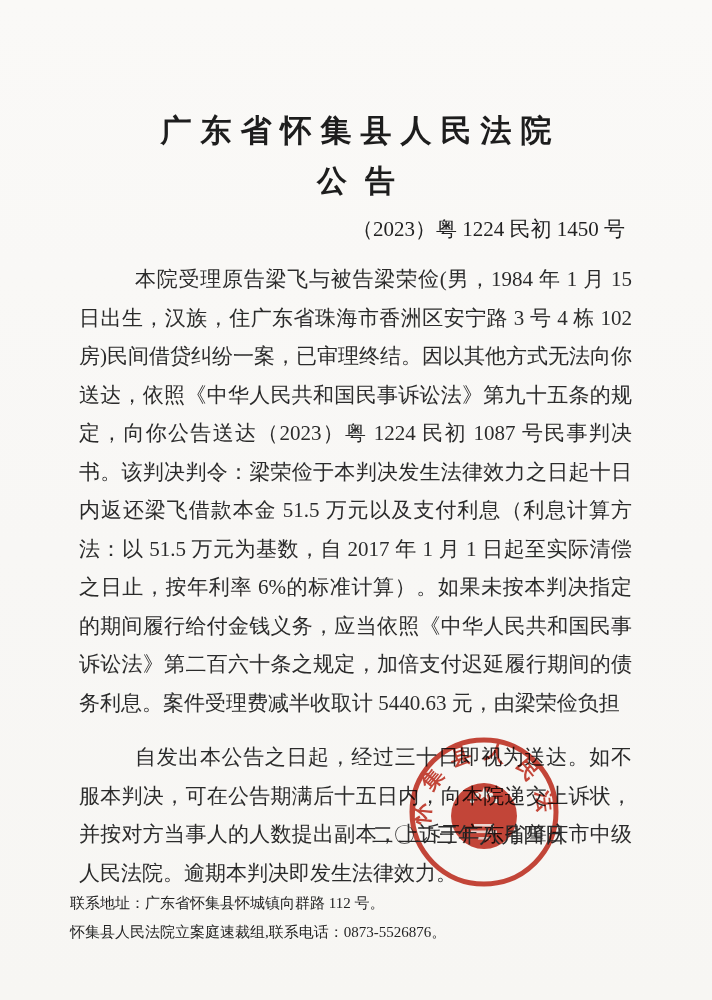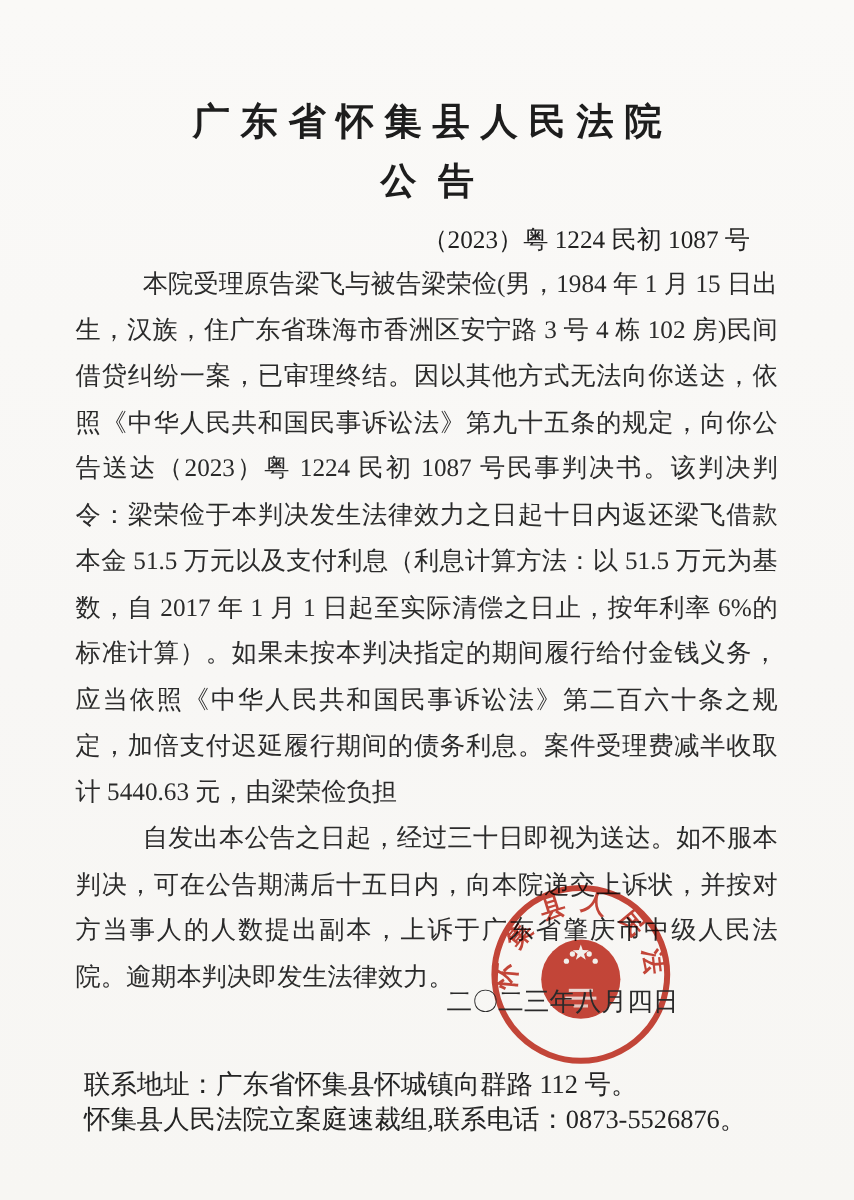--- a/index.html
+++ b/index.html
@@ -11,21 +11,21 @@
     position: relative;
     width: 712px;
     height: 1000px;
     margin: 0 auto;
     background: #f9f8f6;
     background-image: linear-gradient(180deg, #faf9f7 0%, #f8f7f5 55%, #f7f6f3 100%);
     overflow: hidden;
     color: #2b2b2b;
     font-family: "Liberation Serif", "DejaVu Serif", serif;
     box-sizing: border-box;
-    padding-top: 79px;
+    padding-top: 108px;
   }
   .court-name {
     margin: 0;
     text-align: center;
     font-family: "Liberation Sans", "DejaVu Sans", sans-serif;
     font-weight: 700;
     font-size: 31px;
     line-height: 46px;
     letter-spacing: 9px;
     padding-left: 9px; 
@@ -55,21 +55,21 @@
     margin: 2px 0 0 63px;
     width: 585px;
     font-size: 21px;
     line-height: 38.5px;
     z-index: 1;
   }
   .salutation {
     padding-left: 56px;
   }
   .doc-body p {
-    margin: 0;
+    margin: 16px;
     text-indent: 56px;
     text-align: justify;
     text-justify: inter-ideograph;
   }
   .issue-date {
     position: absolute;
     left: 372px;
     top: 820px;
     font-size: 21.5px;
     color: #2a2a2a;
@@ -89,36 +89,36 @@
   .seal-arc-text {
     font-family: "Liberation Sans", "DejaVu Sans", sans-serif;
     font-size: 21px;
     font-weight: 700;
     letter-spacing: 11px;
   }
   .page-footer {
     position: absolute;
     left: 70px;
     top: 889px;
-    font-size: 22px;
+    font-size: 15px;
     line-height: 29px;
     color: #242424;
     z-index: 1;
   }
 </style>
 </head>
 <body>
 
 <div class="page">
 
   <h1 class="court-name">广东省怀集县人民法院</h1>
 
   <h2 class="notice-title">公告</h2>
 
-  <div class="case-number">（2023）粤 1224 民初 1087 号</div>
+  <div class="case-number">（2023）粤 1224 民初 1450 号</div>
 
   <div class="doc-body">
     <p>本院受理原告梁飞与被告梁荣俭(男，1984 年 1 月 15 日出生，汉族，住广东省珠海市香洲区安宁路 3 号 4 栋 102 房)民间借贷纠纷一案，已审理终结。因以其他方式无法向你送达，依照《中华人民共和国民事诉讼法》第九十五条的规定，向你公告送达（2023）粤 1224 民初 1087 号民事判决书。该判决判令：梁荣俭于本判决发生法律效力之日起十日内返还梁飞借款本金 51.5 万元以及支付利息（利息计算方法：以 51.5 万元为基数，自 2017 年 1 月 1 日起至实际清偿之日止，按年利率 6%的标准计算）。如果未按本判决指定的期间履行给付金钱义务，应当依照《中华人民共和国民事诉讼法》第二百六十条之规定，加倍支付迟延履行期间的债务利息。案件受理费减半收取计 5440.63 元，由梁荣俭负担</p>
     <p>自发出本公告之日起，经过三十日即视为送达。如不服本判决，可在公告期满后十五日内，向本院递交上诉状，并按对方当事人的人数提出副本，上诉于广东省肇庆市中级人民法院。逾期本判决即发生法律效力。</p>
   </div>
 
   <svg class="court-seal" viewBox="0 0 156 156">
 
     <circle cx="78" cy="78" r="72" fill="none" stroke-width="5" stroke="#c5392b"></circle>
 

